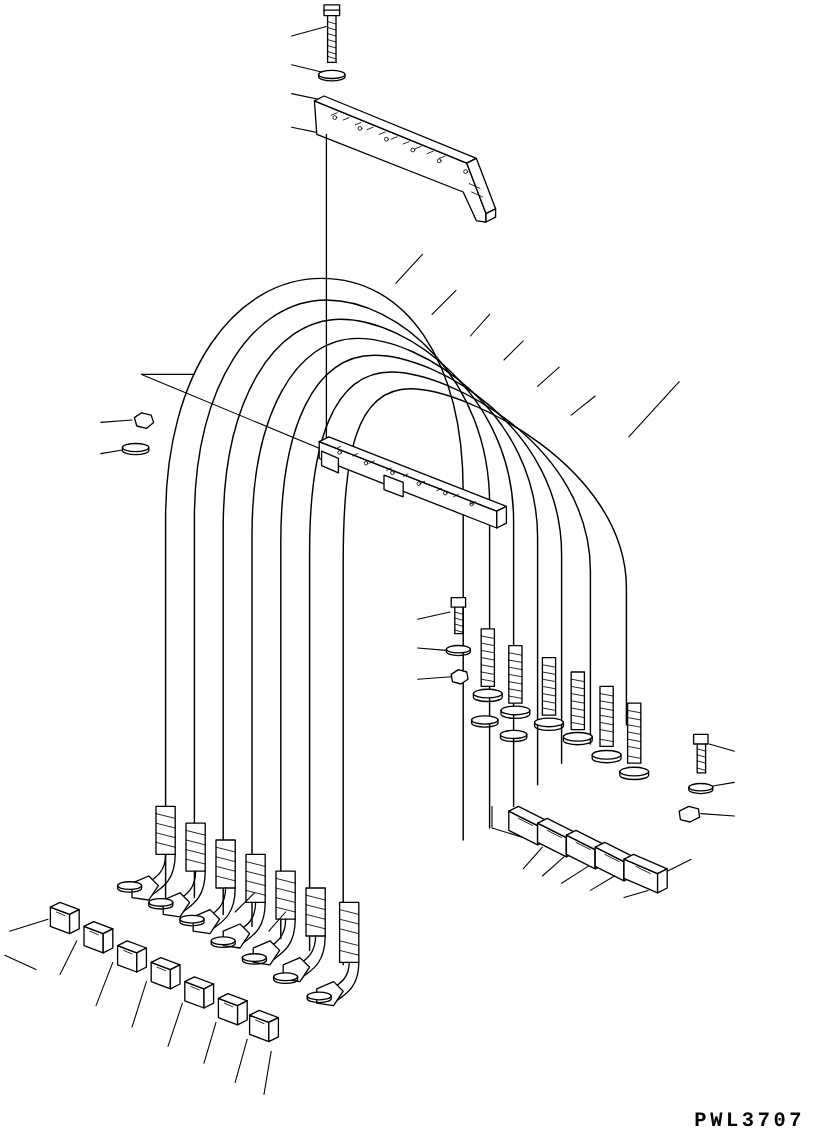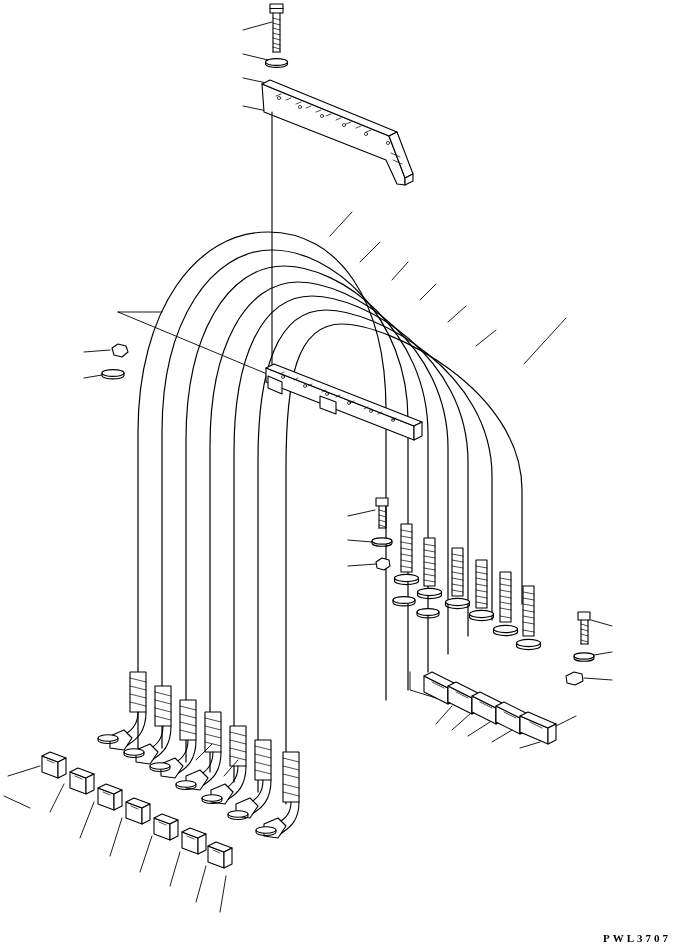--- a/index.html
+++ b/index.html
@@ -1,21 +1,21 @@
 <!DOCTYPE html>
 <html><head>
 <meta charset="utf-8">
 <style>
   html,body{margin:0;padding:0;background:#ffffff;}
   body{width:679px;height:950px;position:relative;overflow:hidden;
        font-family:"Liberation Sans", sans-serif;color:#000;}
   #sheet{position:absolute;left:0;top:0;width:679px;height:950px;}
   #drawing{position:absolute;left:0;top:0;width:679px;height:950px;}
-  .partcode{position:absolute;right:8px;bottom:6px;font-family:Liberation Serif, serif;
-            font-size:11px;letter-spacing:3px;font-weight:600;}
+  .partcode{position:absolute;right:8px;bottom:6px;font-family:Liberation Mono, monospace;
+            font-size:17px;letter-spacing:3px;font-weight:600;}
 </style>
 </head>
 <body>
 
 <div id="sheet">
 
   <svg id="drawing" viewBox="0 0 679 950" xmlns="http://www.w3.org/2000/svg">
 
     <g fill="none" stroke="#000" stroke-width="1.1" stroke-linecap="round" stroke-linejoin="round">
 

